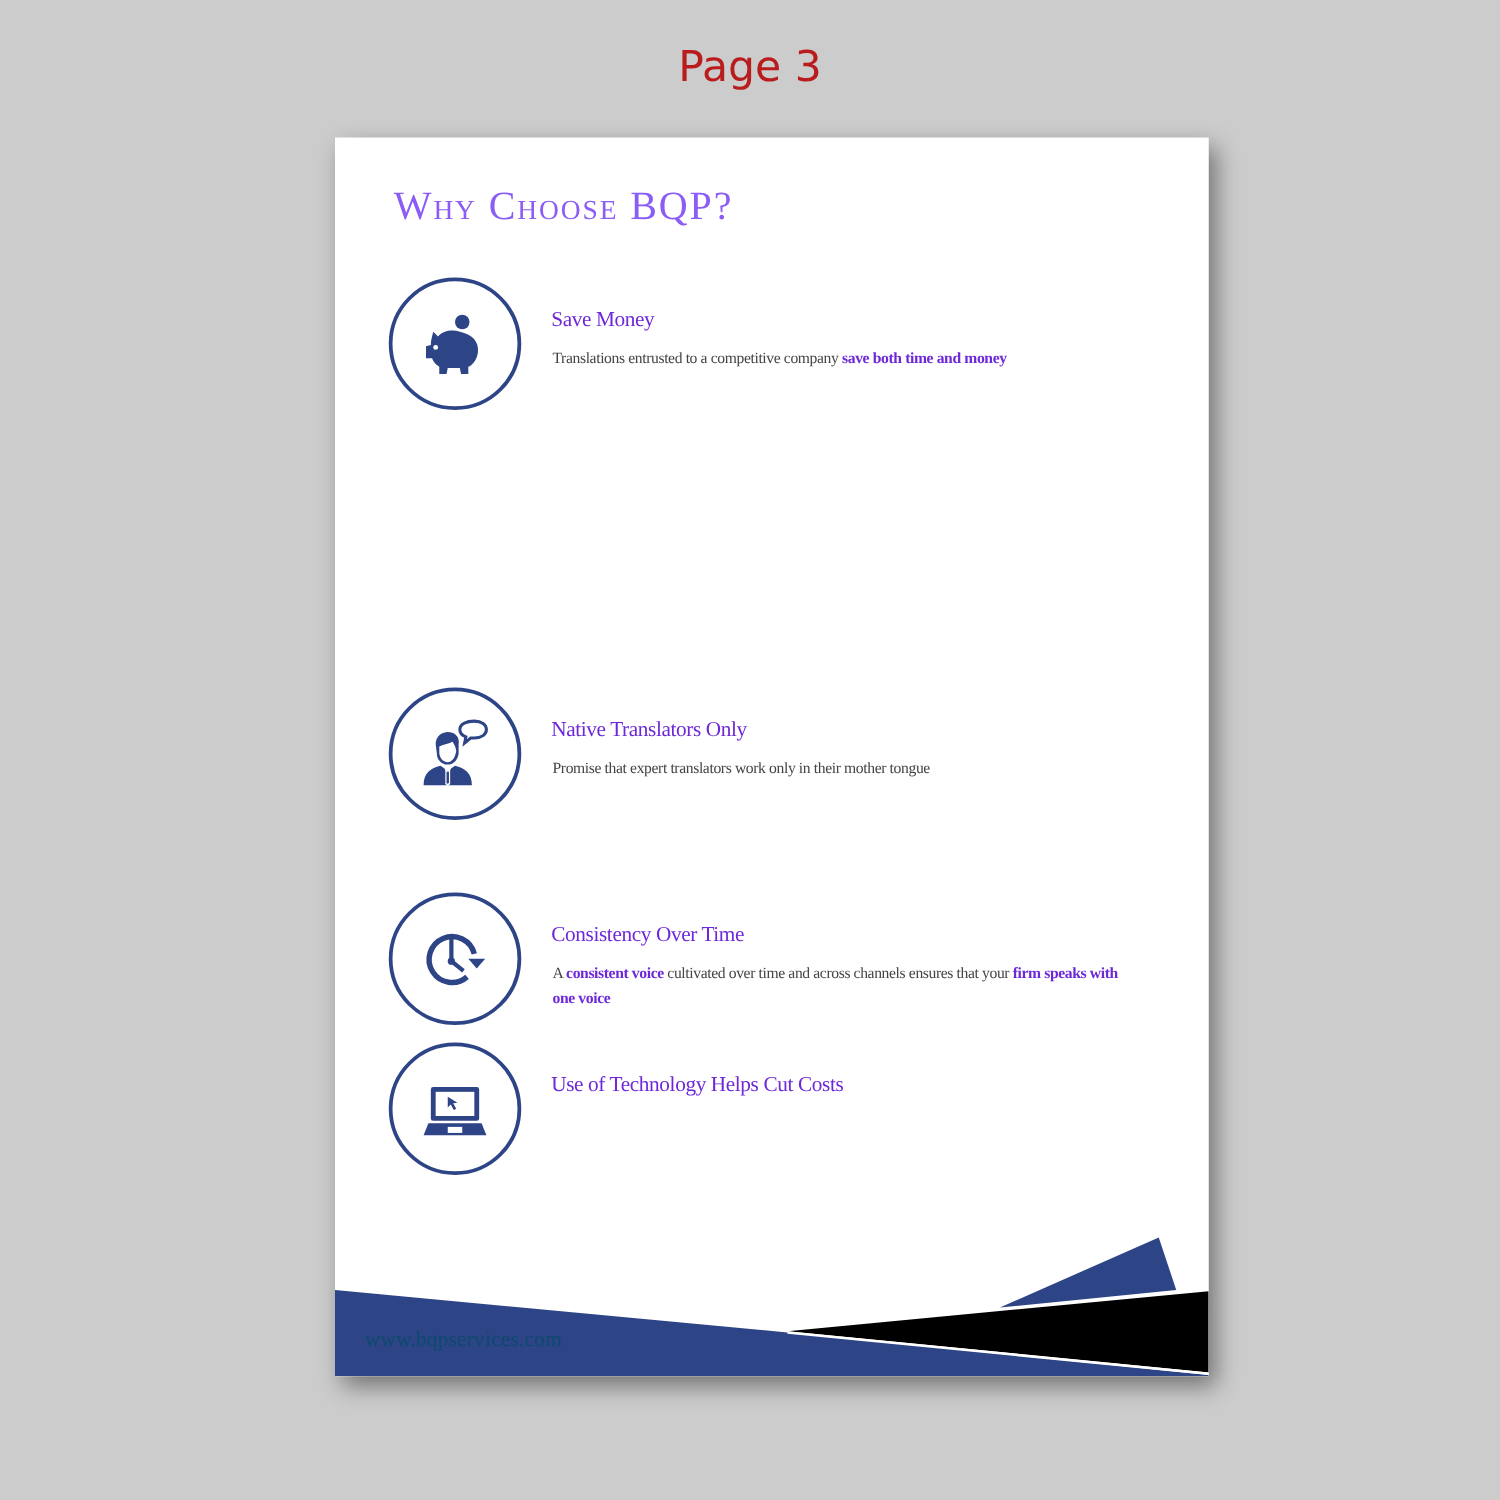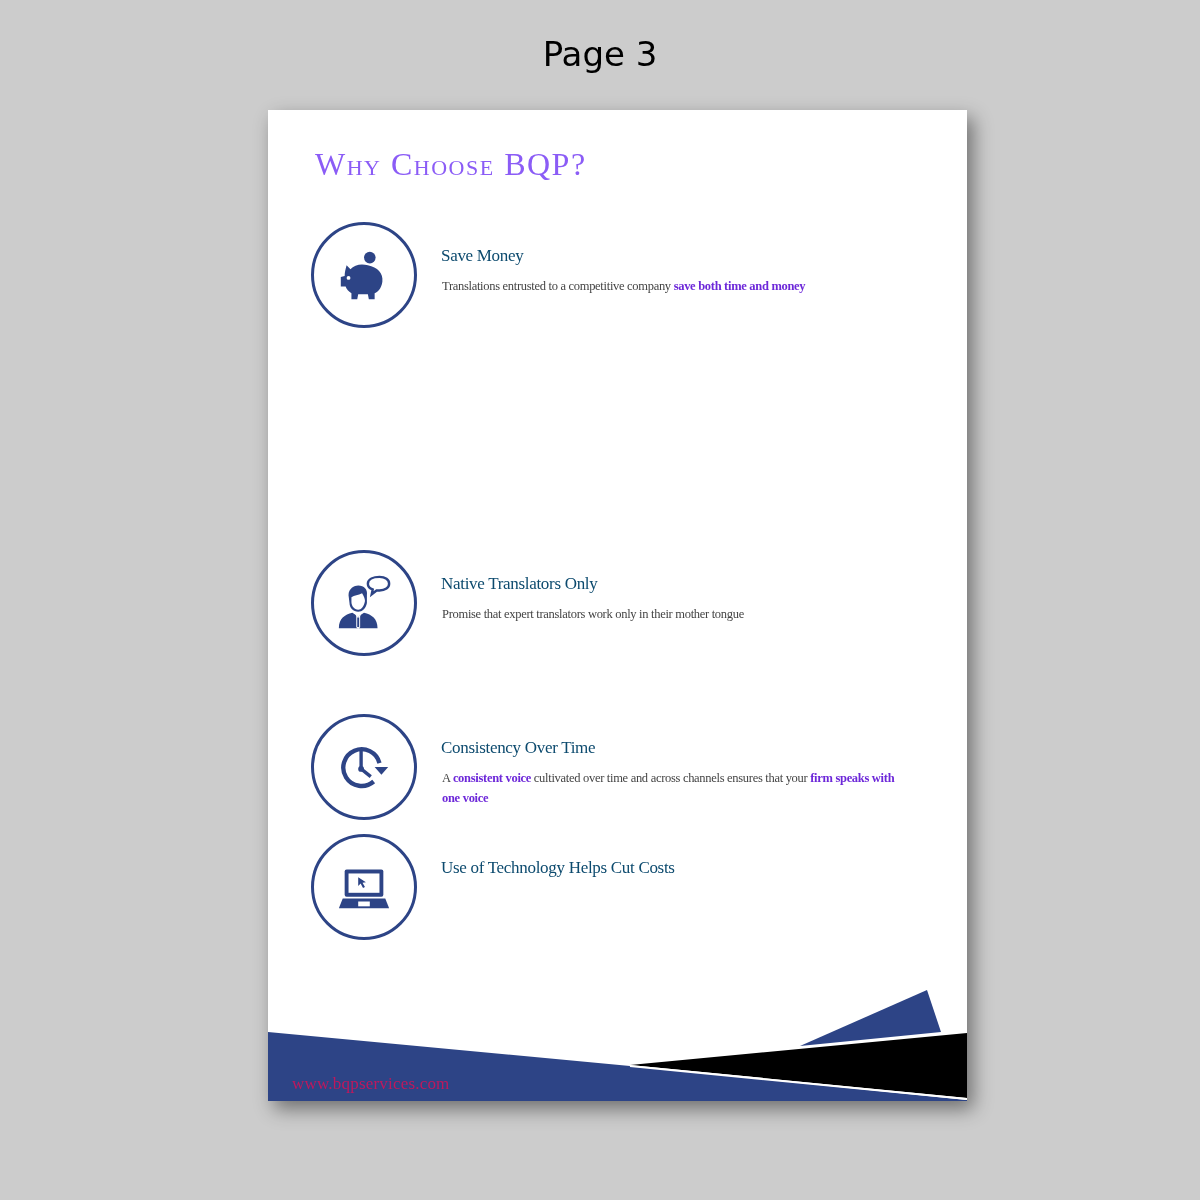--- a/index.html
+++ b/index.html
@@ -7,21 +7,21 @@
     width: 1200px; height: 1200px;
     background: #cccccc;
     position: relative;
     overflow: hidden;
     font-family: "Liberation Serif", serif;
   }
   .page-label {
     position: absolute; left: 0; width: 1200px; top: 34px;
     text-align: center;
     font-family: "DejaVu Sans", sans-serif;
-    font-size: 34px; color: #000000;
+    font-size: 34px; color: #b91c1c;
   }
   .sheet {
     position: absolute; left: 268px; top: 110px;
     width: 699px; height: 991px;
     background: #ffffff;
     box-shadow: 6px 8px 18px rgba(0,0,0,0.45);
     overflow: hidden;
   }
   .title {
     position: absolute; left: 47px; top: 36px;
@@ -36,33 +36,33 @@
   }
   .icon-circle {
     position: absolute; left: 0; top: 0;
     width: 100px; height: 100px;
     border: 3px solid #2d4486; border-radius: 50%;
     display: flex; align-items: center; justify-content: center;
   }
   .icon-circle svg { width: 58px; height: 58px; }
   .feature-heading {
     position: absolute; left: 130px; top: 24px;
-    font-size: 17px; color: #0c4a6e; margin: 0; font-weight: normal;
+    font-size: 17px; color: #6d28d9; margin: 0; font-weight: normal;
     letter-spacing: -0.3px;
   }
   .feature-desc {
     position: absolute; left: 131px; top: 54px; width: 460px;
     font-size: 12.5px; line-height: 20px; color: #444444; margin: 0;
     letter-spacing: -0.3px;
   }
   .feature-desc b { color: #6d28d9; }
   .footer-svg { position: absolute; left: 0; top: 0; }
   .footer-url {
     position: absolute; left: 24px; top: 952px;
-    font-size: 17px; color: #be185d; letter-spacing: 0.2px; margin-top: 12px;
+    font-size: 17px; color: #0c4a6e; letter-spacing: 0.2px;
   }
 </style>
 </head>
 <body>
 
 <div class="page-label">Page 3</div>
 
 <div class="sheet">
   <h1 class="title">Why Choose BQP?</h1>
 

